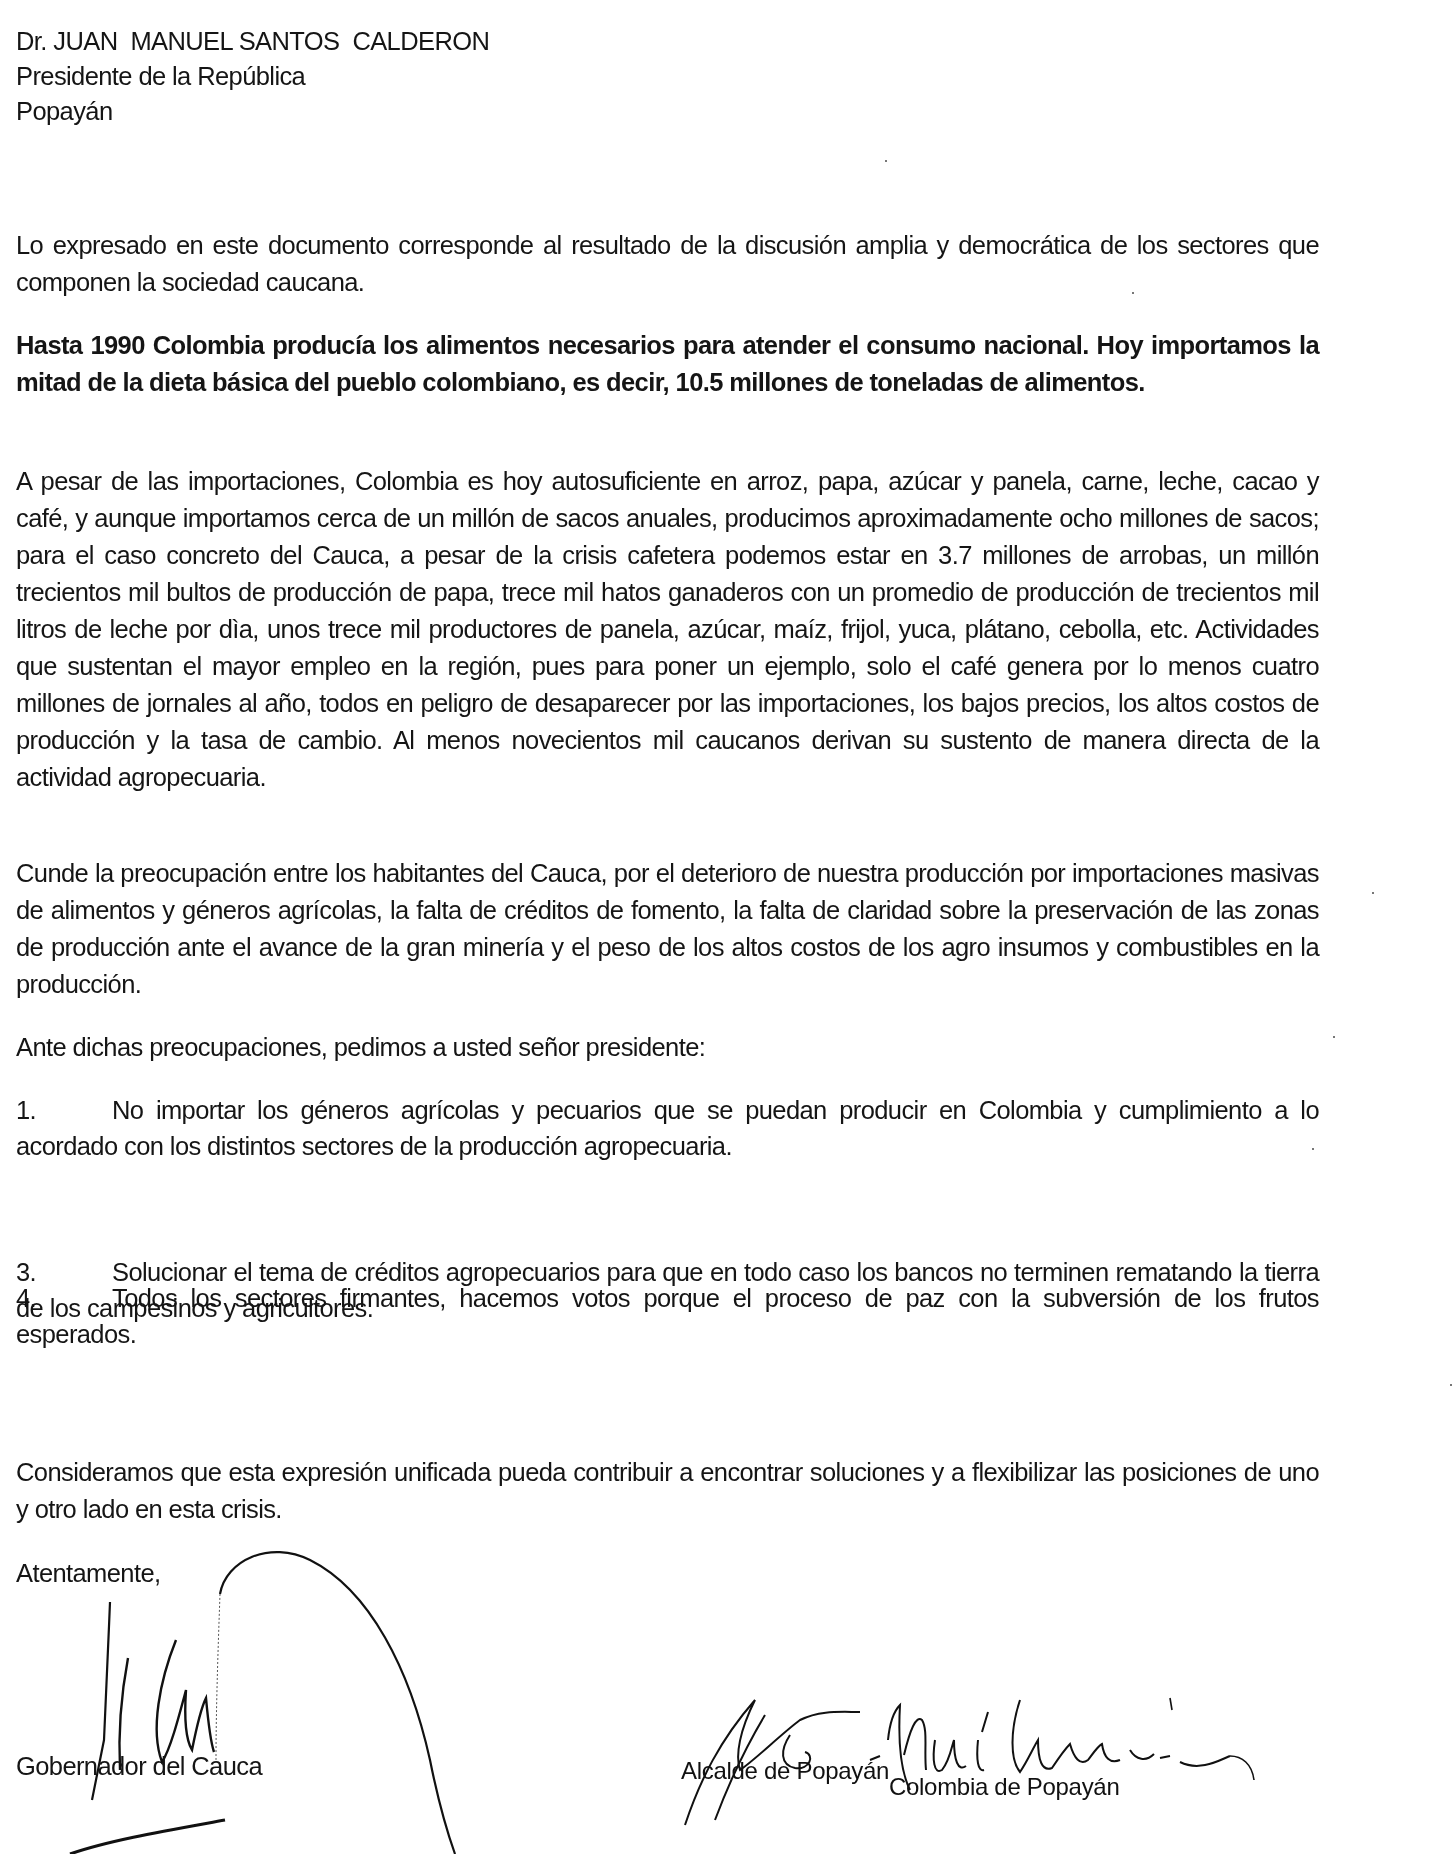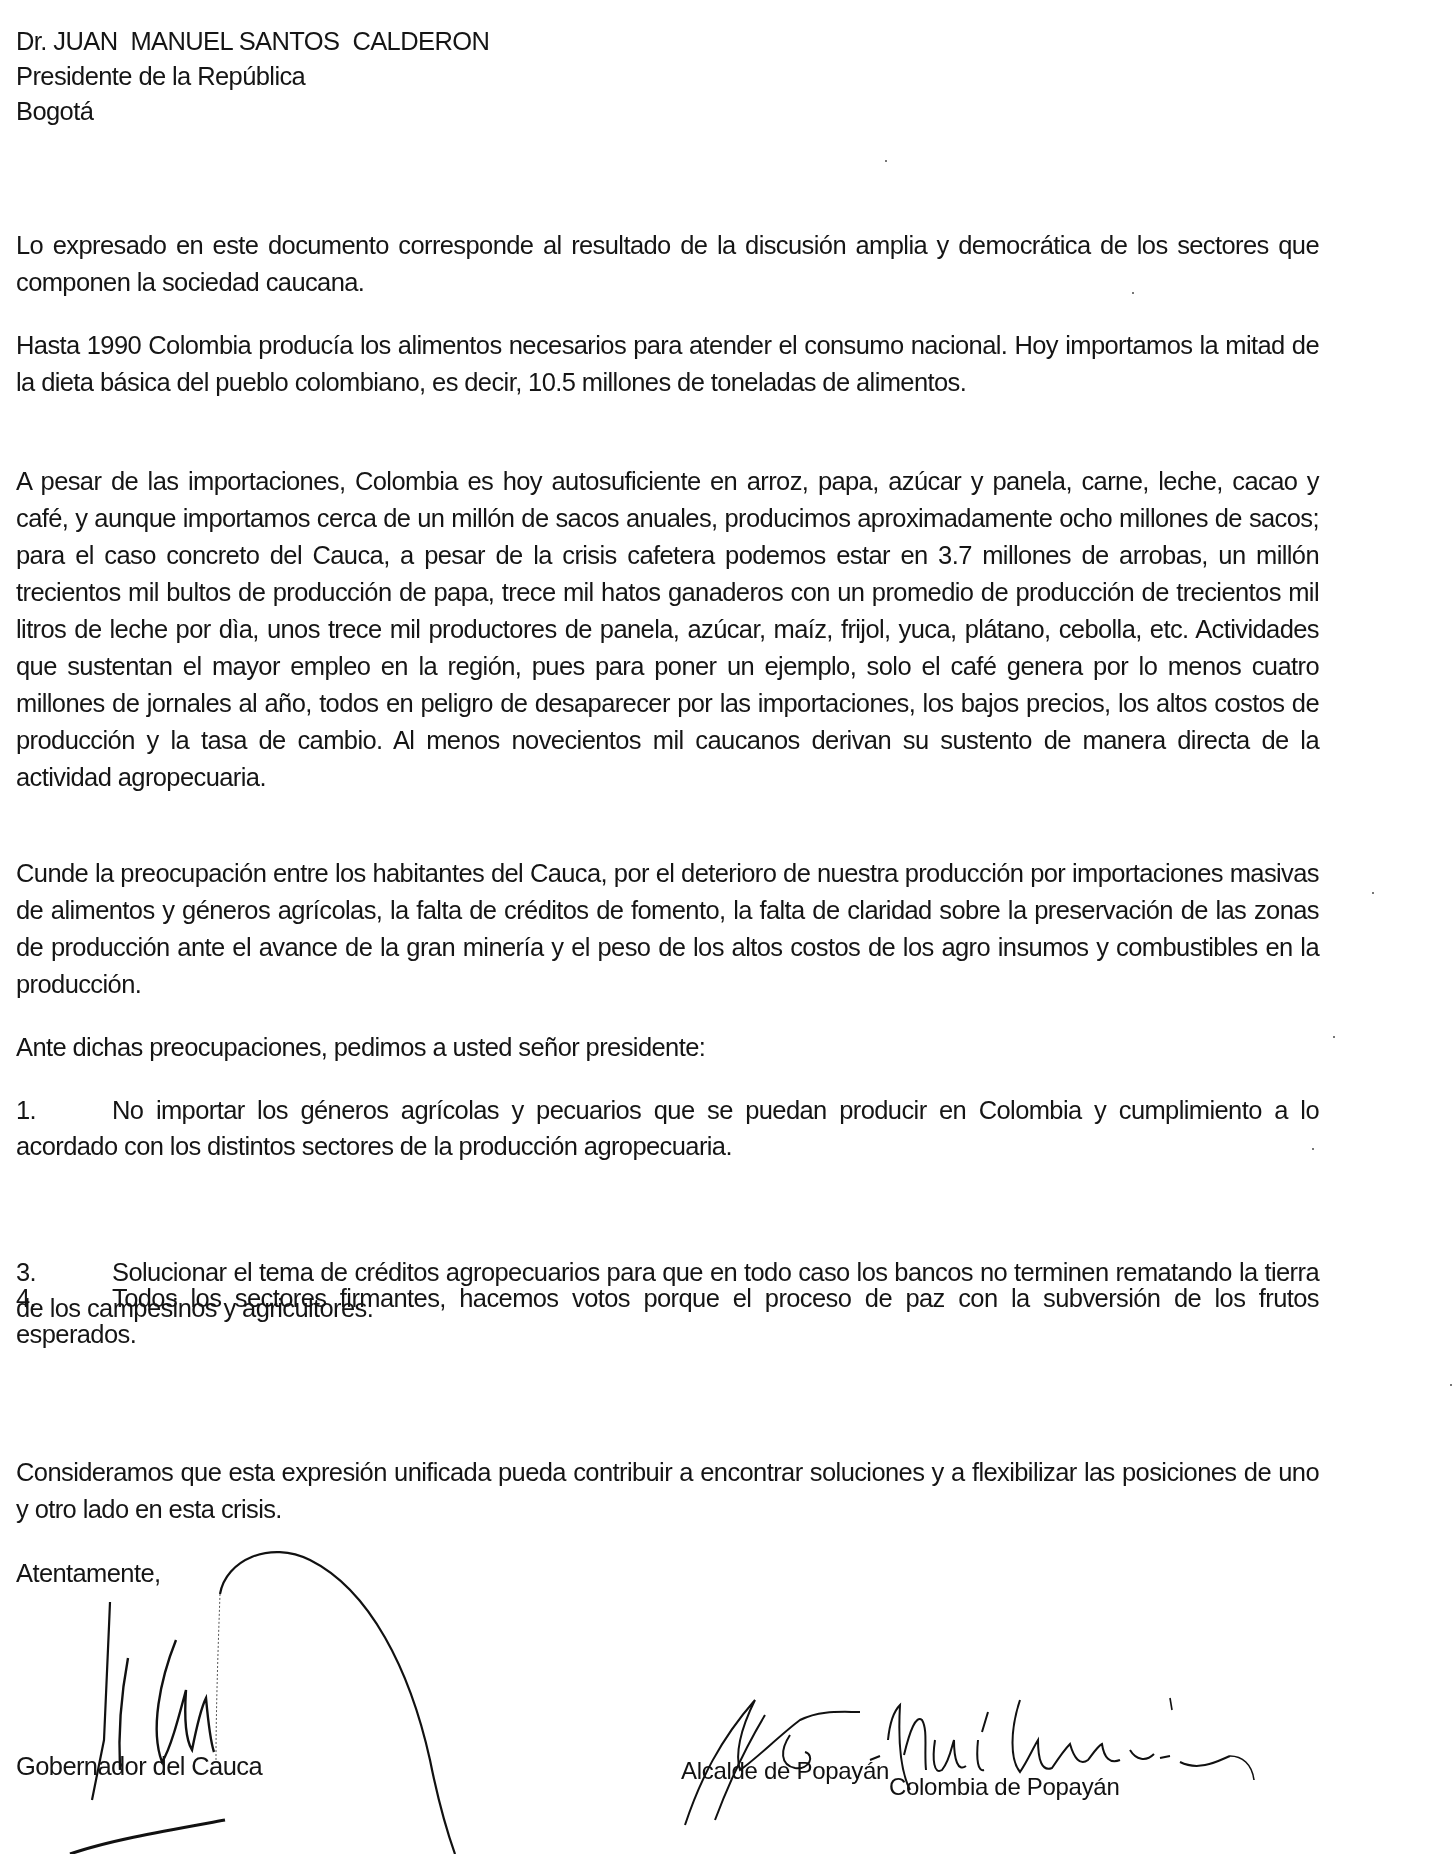--- a/index.html
+++ b/index.html
@@ -32,25 +32,25 @@
   .speck { position: absolute; width: 2px; height: 2px; background: #777; }
 </style>
 </head>
 <body>
 
 <div class="page">
 
   <div class="addr text" style="top:24px;">
     <div style="white-space:pre;text-align:right;">Dr. JUAN  MANUEL SANTOS  CALDERON</div>
     <div>Presidente de la República</div>
-    <div>Bogotá</div>
+    <div>Popayán</div>
   </div>
 
   <p class="para text" style="top:227px;">Lo expresado en este documento corresponde al resultado de la discusión amplia y democrática de los sectores que componen la sociedad caucana.</p>
-  <p class="para text" style="top:327px;">Hasta 1990 Colombia producía los alimentos necesarios para atender el consumo nacional. Hoy importamos la mitad de la dieta básica del pueblo colombiano, es decir, 10.5 millones de toneladas de alimentos.</p>
+  <p class="para text" style="top:327px;font-weight:bold;">Hasta 1990 Colombia producía los alimentos necesarios para atender el consumo nacional. Hoy importamos la mitad de la dieta básica del pueblo colombiano, es decir, 10.5 millones de toneladas de alimentos.</p>
   <p class="para text" style="top:463px;">A pesar de las importaciones, Colombia es hoy autosuficiente en arroz, papa, azúcar y panela, carne, leche, cacao y café, y aunque importamos cerca de un millón de sacos anuales, producimos aproximadamente ocho millones de sacos; para el caso concreto del Cauca, a pesar de la crisis cafetera podemos estar en 3.7 millones de arrobas, un millón trecientos mil bultos de producción de papa, trece mil hatos ganaderos con un promedio de producción de trecientos mil litros de leche por dìa, unos trece mil productores de panela, azúcar, maíz, frijol, yuca, plátano, cebolla, etc. Actividades que sustentan el mayor empleo en la región, pues para poner un ejemplo, solo el café genera por lo menos cuatro millones de jornales al año, todos en peligro de desaparecer por las importaciones, los bajos precios, los altos costos de producción y la tasa de cambio. Al menos novecientos mil caucanos derivan su sustento de manera directa de la actividad agropecuaria.</p>
   <p class="para text" style="top:855px;">Cunde la preocupación entre los habitantes del Cauca, por el deterioro de nuestra producción por importaciones masivas de alimentos y géneros agrícolas, la falta de créditos de fomento, la falta de claridad sobre la preservación de las zonas de producción ante el avance de la gran minería y el peso de los altos costos de los agro insumos y combustibles en la producción.</p>
   <p class="para text nojust" style="top:1029px;">Ante dichas preocupaciones, pedimos a usted señor presidente:</p>
 
   <p class="item text" style="top:1092px;">
     <span class="num">1.</span><span>No importar los géneros agrícolas y pecuarios que se puedan producir en Colombia y cumplimiento a lo acordado con los distintos sectores de la producción agropecuaria.</span>
   </p>
   <p class="item text" style="top:1254px;">
     <span class="num">3.</span><span>Solucionar el tema de créditos agropecuarios para que en todo caso los bancos no terminen rematando la tierra de los campesinos y agricultores.</span>
   </p>

